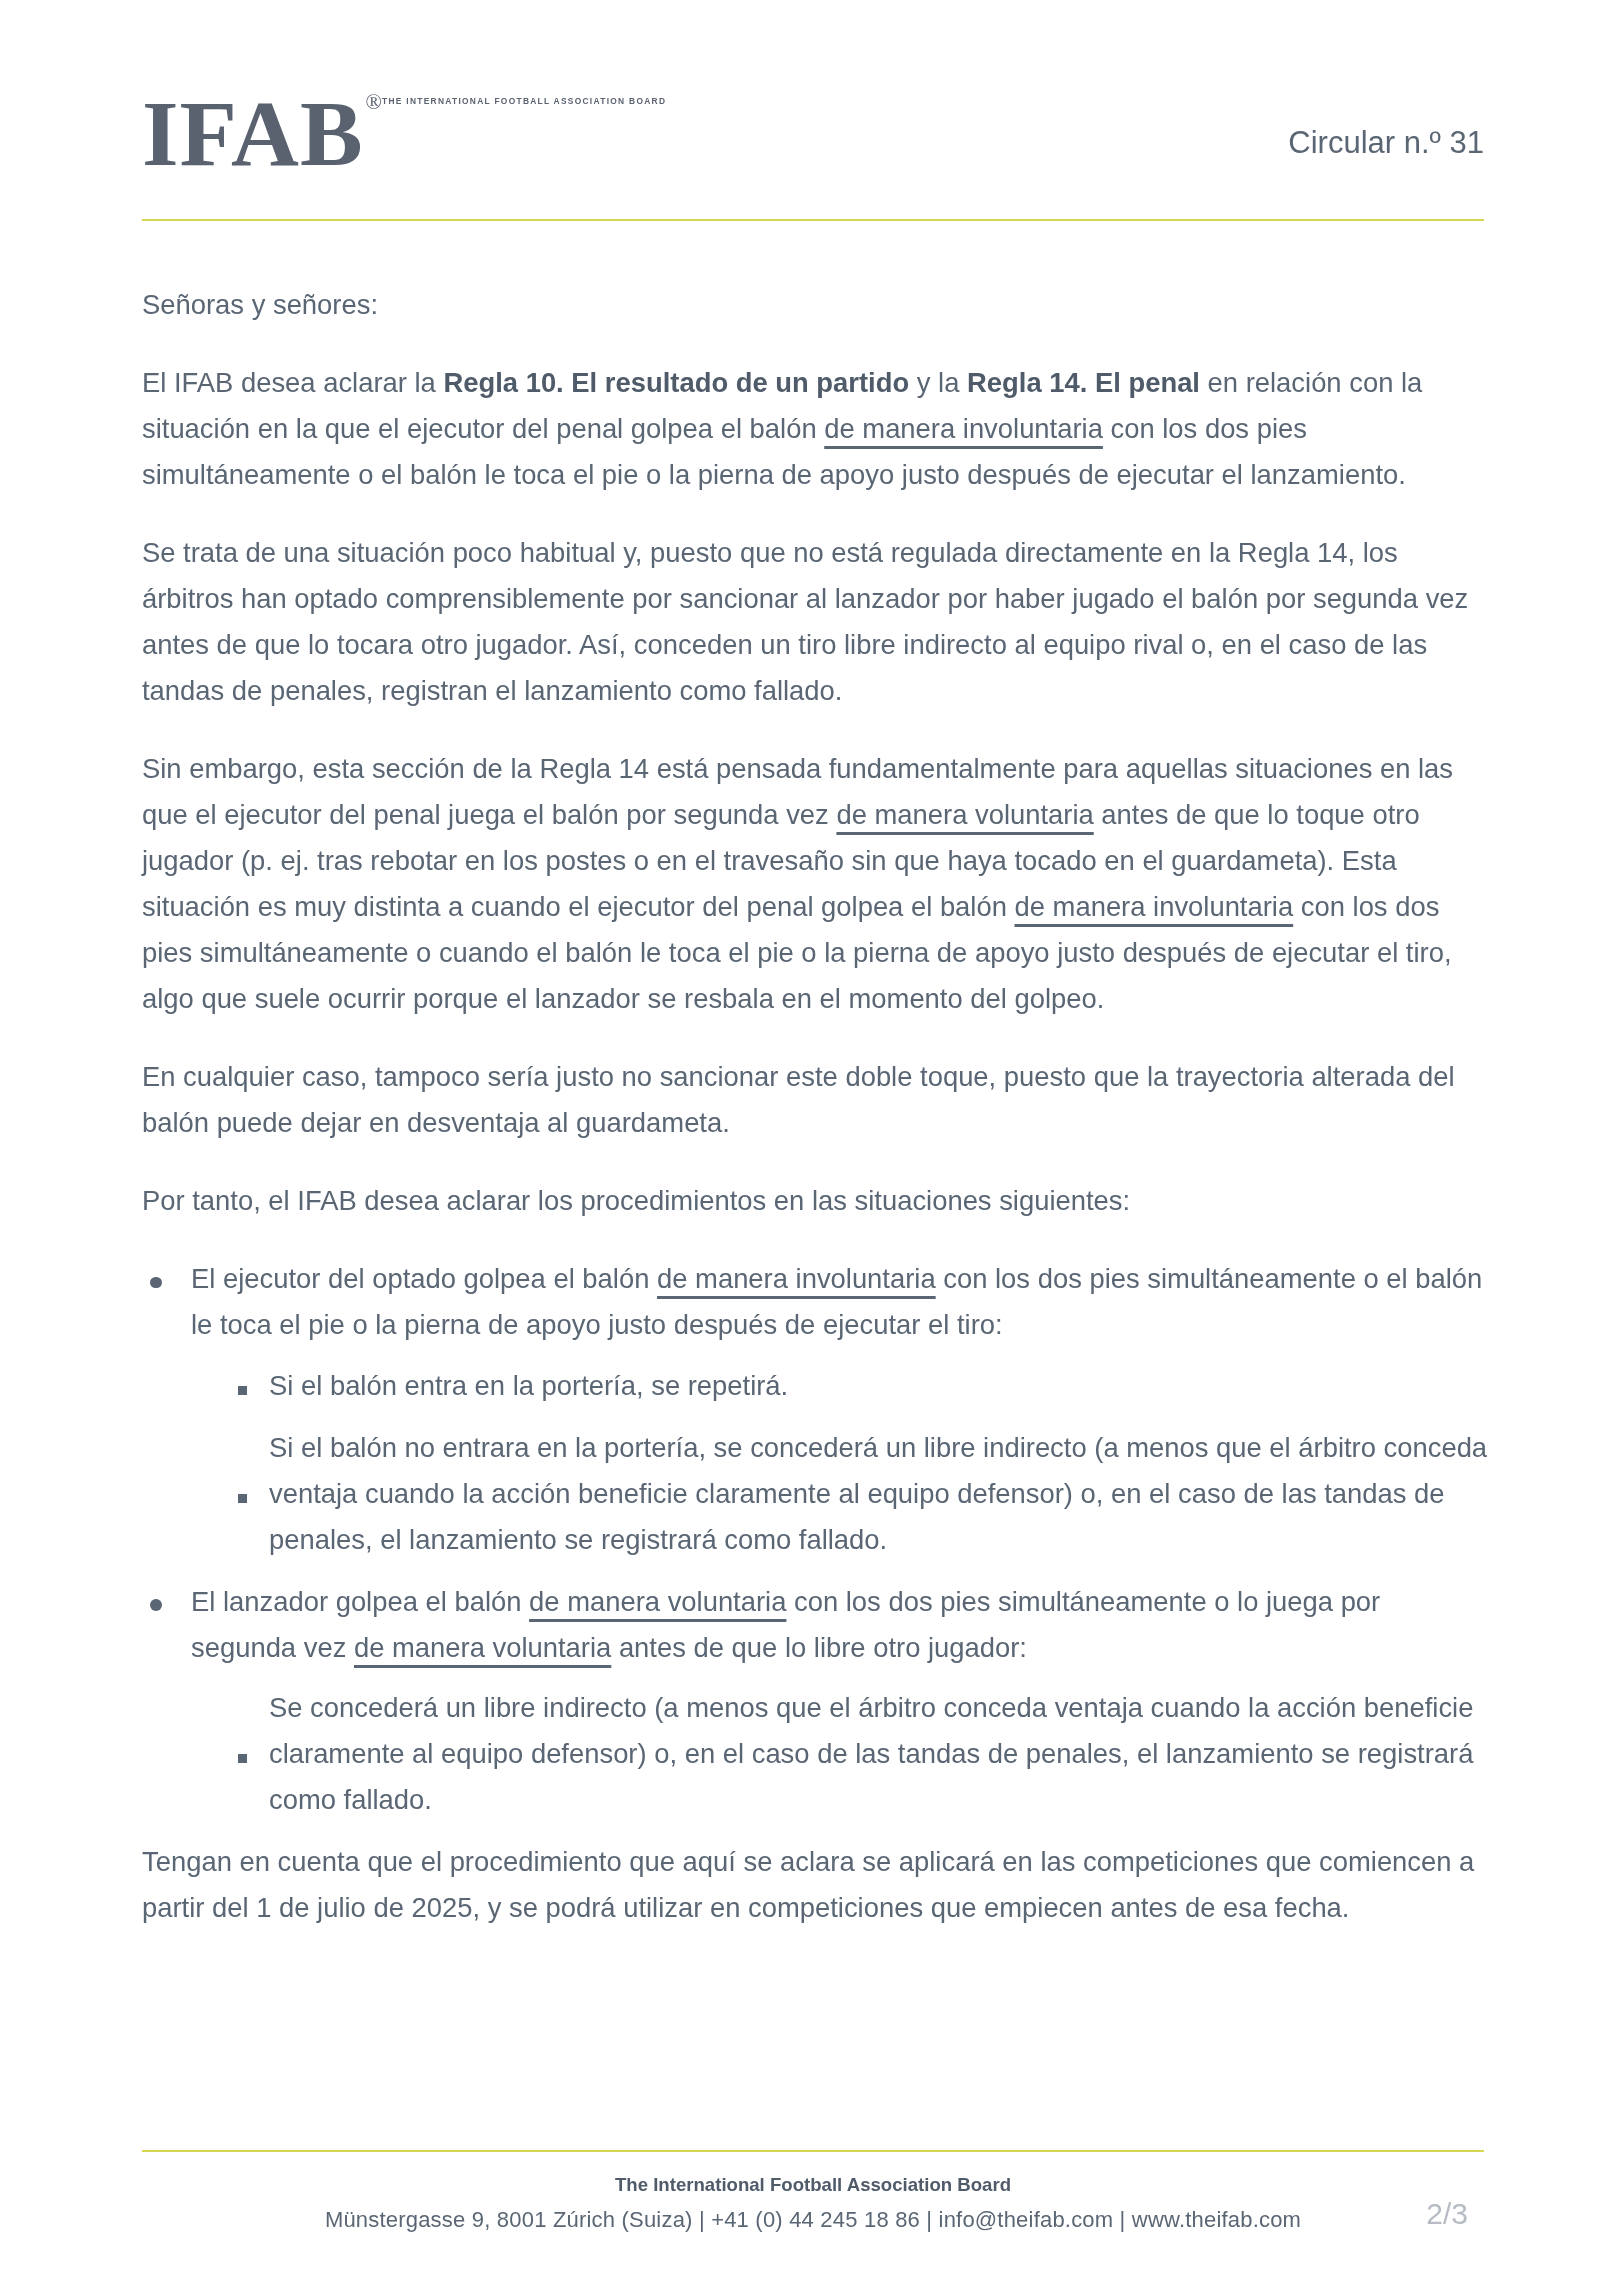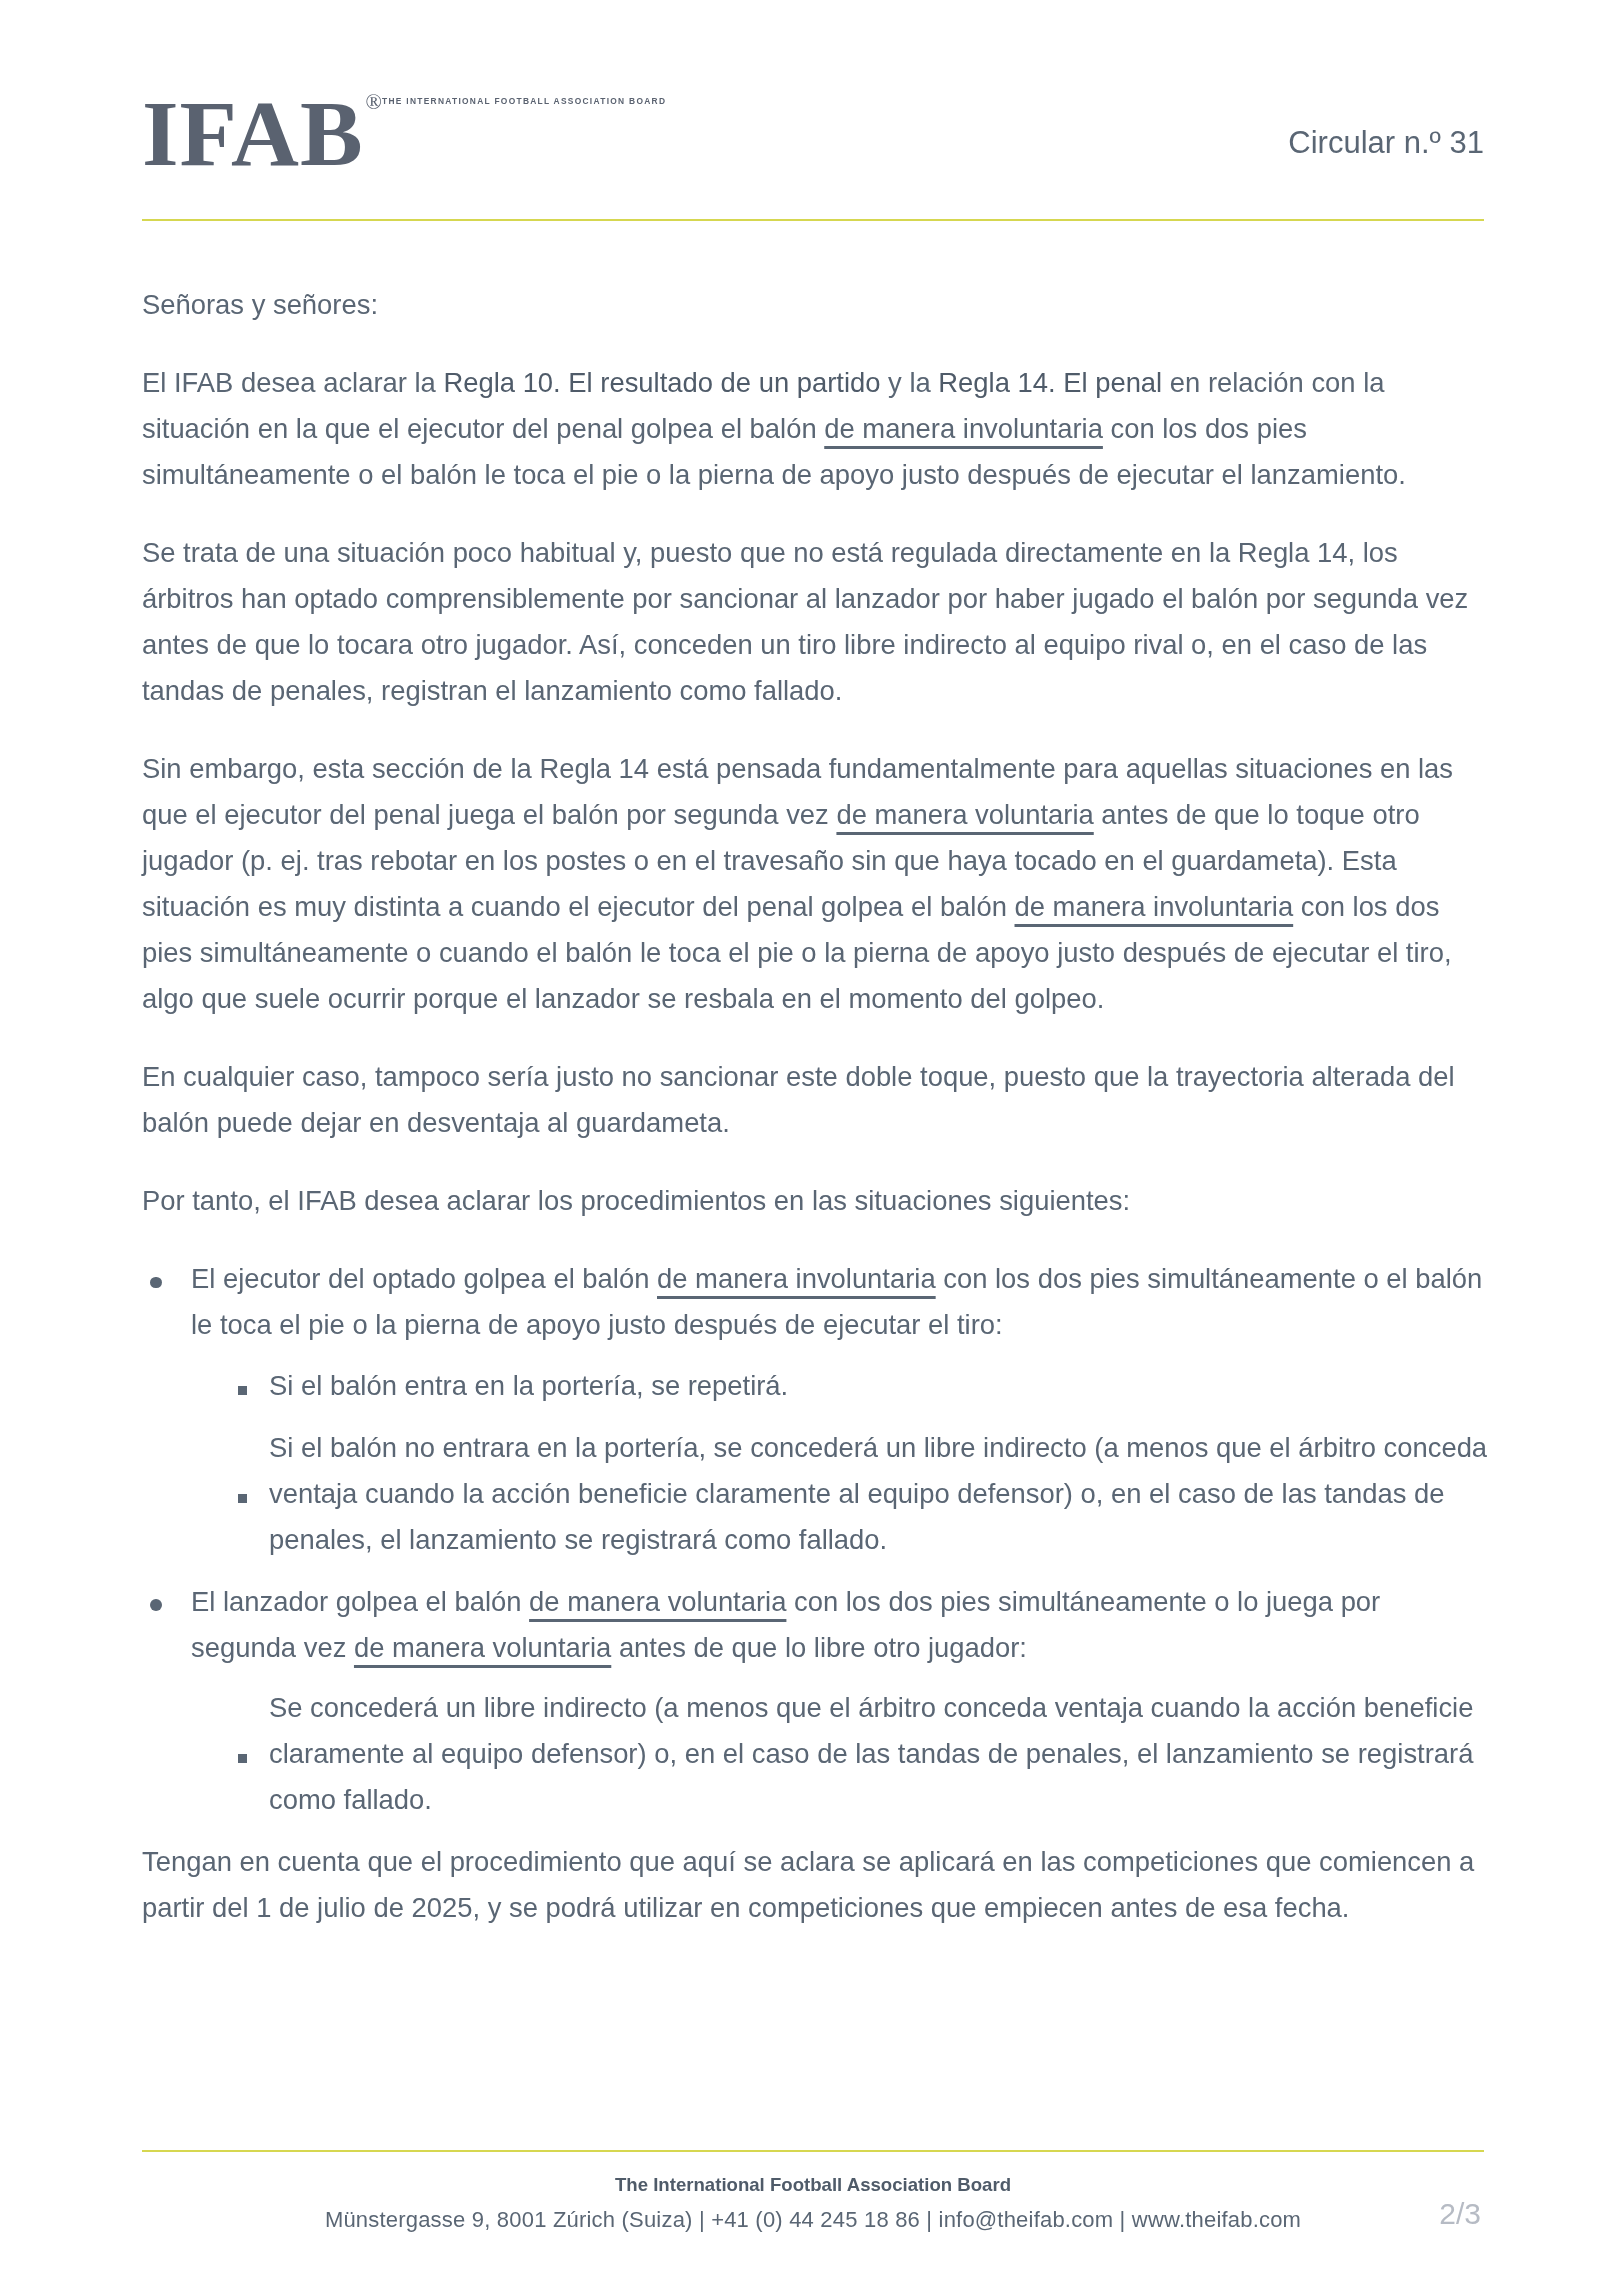--- a/index.html
+++ b/index.html
@@ -71,21 +71,21 @@
   }
   
   .content{
     margin-top:61px;
     font-size:27.4px;
     line-height:46px;
     width:1347px;
   }
   .salutation{margin:16px 0 32px;}
   .para{margin:0 0 32px;}
-  .bold{font-weight:normal;color:var(--ink-bold);}
+  .bold{font-weight:bold;color:var(--ink-bold);}
   .underline{
     text-decoration:underline;
     text-decoration-thickness:2.5px;
     text-underline-offset:7.8px;
   }
   .b1{display:flex;margin:0 0 14.7px;}
   .b1 .marker{flex:0 0 49px;padding-left:7.8px;}
   .b1 .dot{
     display:inline-block;width:11.8px;height:11.8px;border-radius:50%;
     background:var(--ink);margin-top:16.7px;
@@ -114,21 +114,21 @@
     margin-top:21.6px;
   }
   .footer .contact{
     text-align:center;
     font-size:22px;
     margin-top:11.8px;
     letter-spacing:0.2px;
   }
   .pagenum{
     position:absolute;
-    right:3px;
+    right:16px;
     top:47px;
     font-size:30px;
     color:var(--muted);
     margin-left:15px;
   }
 </style>
 </head>
 <body>
 
 <div class="page">

